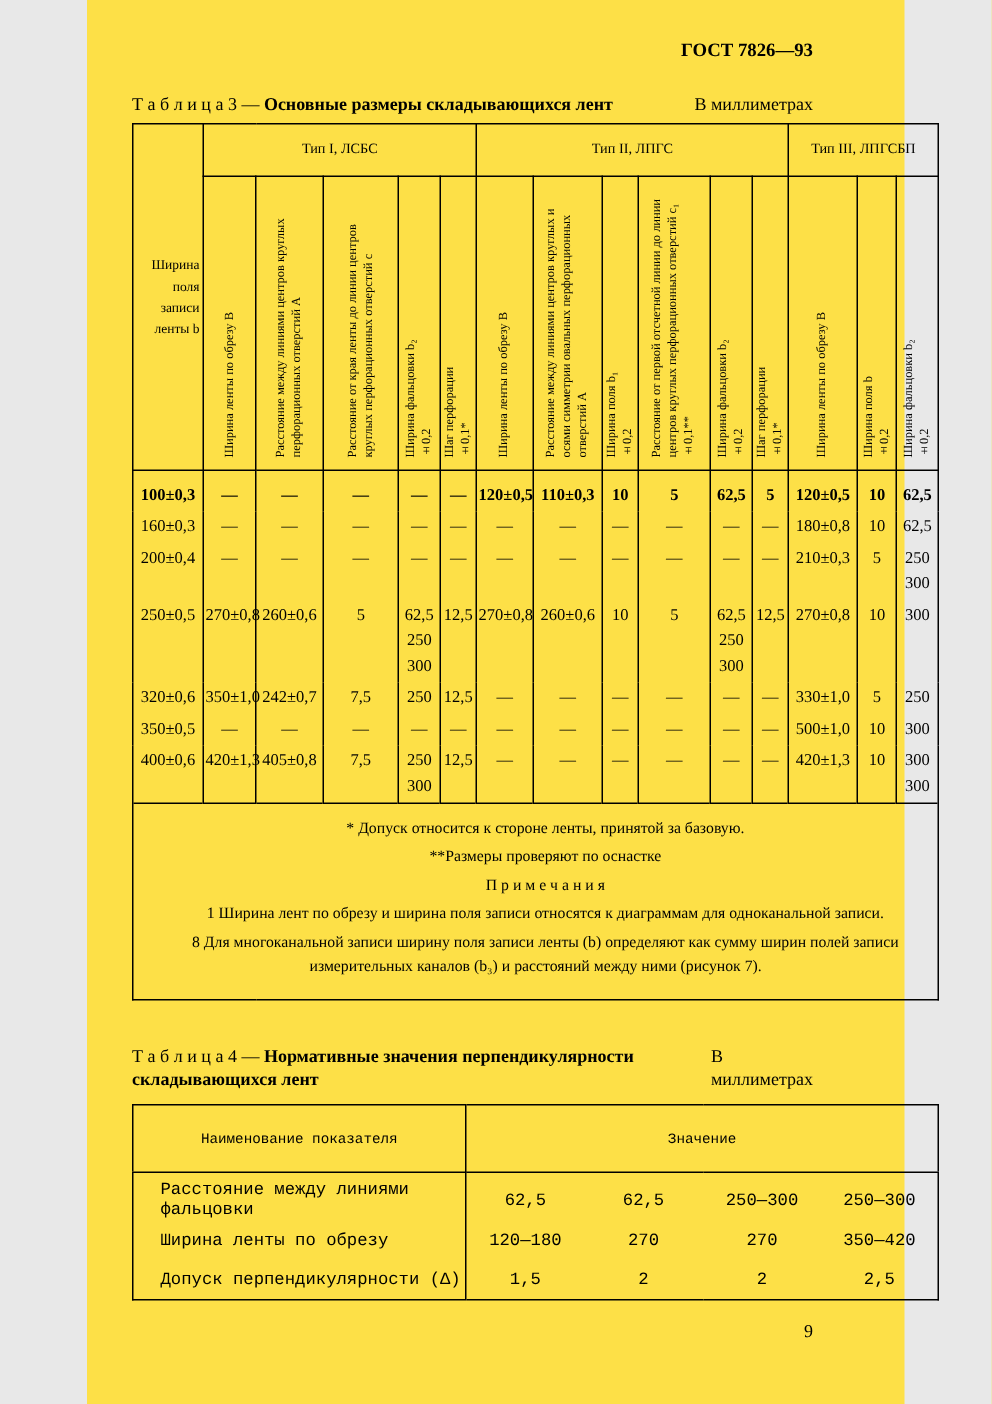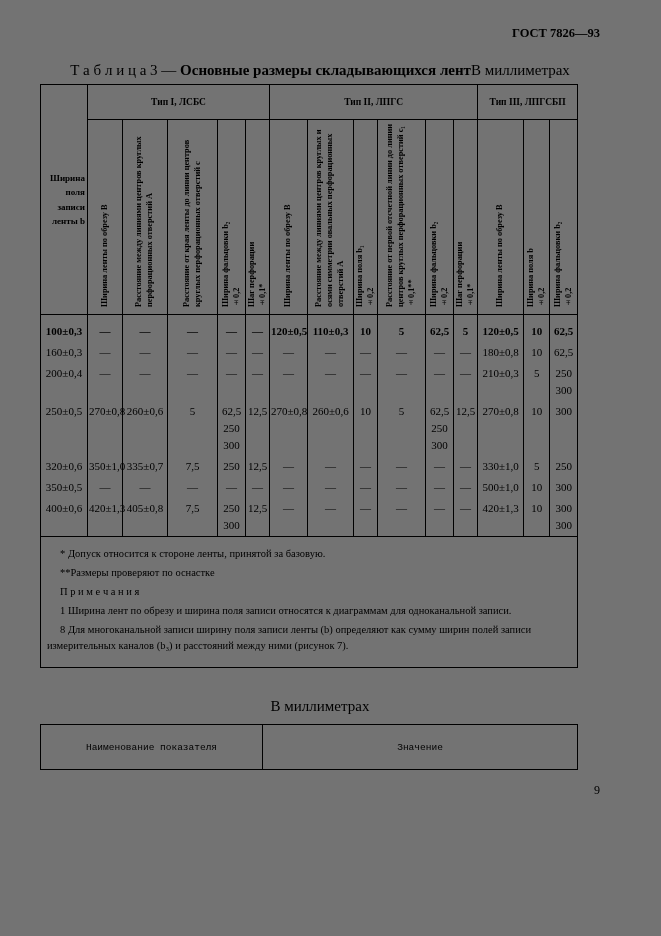--- a/index.html
+++ b/index.html
@@ -1,37 +1,37 @@
 <!DOCTYPE html>
 <html><head>
 <meta charset="utf-8">
 <style>
   html,body{margin:0;padding:0;background:#e8e8e8;}
-  .page{width:661px;height:936px;background:#737373;color:#000;
+  .page{width:545px;height:936px;background:#fde047;color:#000;
         font-family:"Liberation Serif","DejaVu Serif",serif;
-        padding:26px 61px 0 40px;box-sizing:border-box;position:relative;margin:0 auto;}
+        padding:26px 61px 0 30px;box-sizing:border-box;position:relative;margin:0 auto;}
   .doc-header{text-align:right;font-weight:bold;font-size:12.5px;}
-  .caption{display:flex;justify-content:center;align-items:baseline;font-size:15px;}
+  .caption{display:flex;justify-content:space-between;align-items:baseline;font-size:12px;}
   .cap3{margin-top:21px;margin-bottom:5px;}
   .cap4{margin-top:30px;margin-bottom:9px;}
   b.cap-title{font-weight:bold;}
   table{border-collapse:collapse;table-layout:fixed;width:537px;}
   .t3{border:1.2px solid #000;}
-  .t3 thead th{border:1px solid #000;font-weight:bold;margin-left:43px;}
+  .t3 thead th{border:1px solid #000;font-weight:normal;margin-left:43px;}
   .t3 .group{font-size:9.5px;height:30px;text-align:center;vertical-align:middle;padding:2px;}
   .t3 .corner{font-size:9px;text-align:right;vertical-align:middle;padding:2px;line-height:1.6;}
   .t3 th.rot{height:192px;vertical-align:bottom;text-align:center;padding:0;}
   .rotwrap{writing-mode:vertical-rl;transform:rotate(180deg);display:inline-block;
            height:184px;font-size:8.3px;line-height:1.3;white-space:pre-line;
            text-align:left;padding:3px 0;}
   .t3 tbody td{border-left:1px solid #000;border-right:1px solid #000;text-align:center;
                vertical-align:top;font-size:11px;line-height:17px;padding:2px 1px;white-space:pre-line;}
   .t3 tbody tr:first-child td{padding-top:8px;font-weight:bold;}
   .t3 .notes{border-top:1px solid #000;padding:6px 6px 10px 6px;font-size:10.5px;
-             line-height:16px;text-align:left;}
+             line-height:16px;text-align:center;}
   .t3 .notes p{margin:3px 0;text-indent:13px;}
   .t4{border:1.2px solid #000;font-family:Liberation Mono, monospace;}
   .t4 thead th{border-bottom:1px solid #000;font-weight:normal;font-size:9.5px;
                height:40px;vertical-align:middle;text-align:center;padding:2px;}
   .t4 thead th.namehead{border-right:1px solid #000;}
   .t4 tbody td{font-size:11.5px;height:24px;text-align:center;vertical-align:middle;padding:1px 2px;}
   .t4 tbody td.name{border-right:1px solid #000;text-align:left;padding-left:18px;}
   .t4 tbody tr:first-child td{padding-top:5px;}
   .page-num{text-align:right;font-size:12px;margin-top:13px;}
 </style>
@@ -170,21 +170,21 @@
 250
 300</td>
           <td>12,5</td>
           <td>270±0,8</td>
           <td>10</td>
           <td>300</td>
         </tr>
         <tr>
           <td>320±0,6</td>
           <td>350±1,0</td>
-          <td>335±0,7</td>
+          <td>242±0,7</td>
           <td>7,5</td>
           <td>250</td>
           <td>12,5</td>
           <td>—</td>
           <td>—</td>
           <td>—</td>
           <td>—</td>
           <td>—</td>
           <td>—</td>
           <td>330±1,0</td>
@@ -235,36 +235,61 @@
             <p>**Размеры проверяют по оснастке</p>
             <p>П р и м е ч а н и я</p>
             <p>1 Ширина лент по обрезу и ширина поля записи относятся к диаграммам для одноканальной записи.</p>
             <p>8 Для многоканальной записи ширину поля записи ленты (b) определяют как сумму ширин полей записи измерительных каналов (b₃) и расстояний между ними (рисунок 7).</p>
           </td>
       </tr>
     </tfoot>
   </table>
 
   <div class="caption cap4">
+    <span>
+      <span>Т а б л и ц а  4 —</span>
+      <b class="cap-title">Нормативные значения перпендикулярности складывающихся лент</b>
+    </span>
     <span>В миллиметрах</span>
   </div>
 
   <table class="t4">
     <colgroup>
       <col style="width:222px">
         <col style="width:79px">
         <col style="width:79px">
         <col style="width:79px">
         <col style="width:78px">
     </colgroup>
     <thead>
       <tr>
         <th class="namehead">Наименование показателя</th>
         <th colspan="4">Значение</th>
       </tr>
     </thead>
     <tbody id="t4-body">
+        <tr>
+          <td class="name">Расстояние между линиями фальцовки</td>
+          <td>62,5</td>
+          <td>62,5</td>
+          <td>250—300</td>
+          <td>250—300</td>
+        </tr>
+        <tr>
+          <td class="name">Ширина ленты по обрезу</td>
+          <td>120—180</td>
+          <td>270</td>
+          <td>270</td>
+          <td>350—420</td>
+        </tr>
+        <tr>
+          <td class="name">Допуск перпендикулярности (Δ)</td>
+          <td>1,5</td>
+          <td>2</td>
+          <td>2</td>
+          <td>2,5</td>
+        </tr>
       </tbody>
   </table>
 
   <div class="page-num">9</div>
 
 </div>
 
 </body></html>

